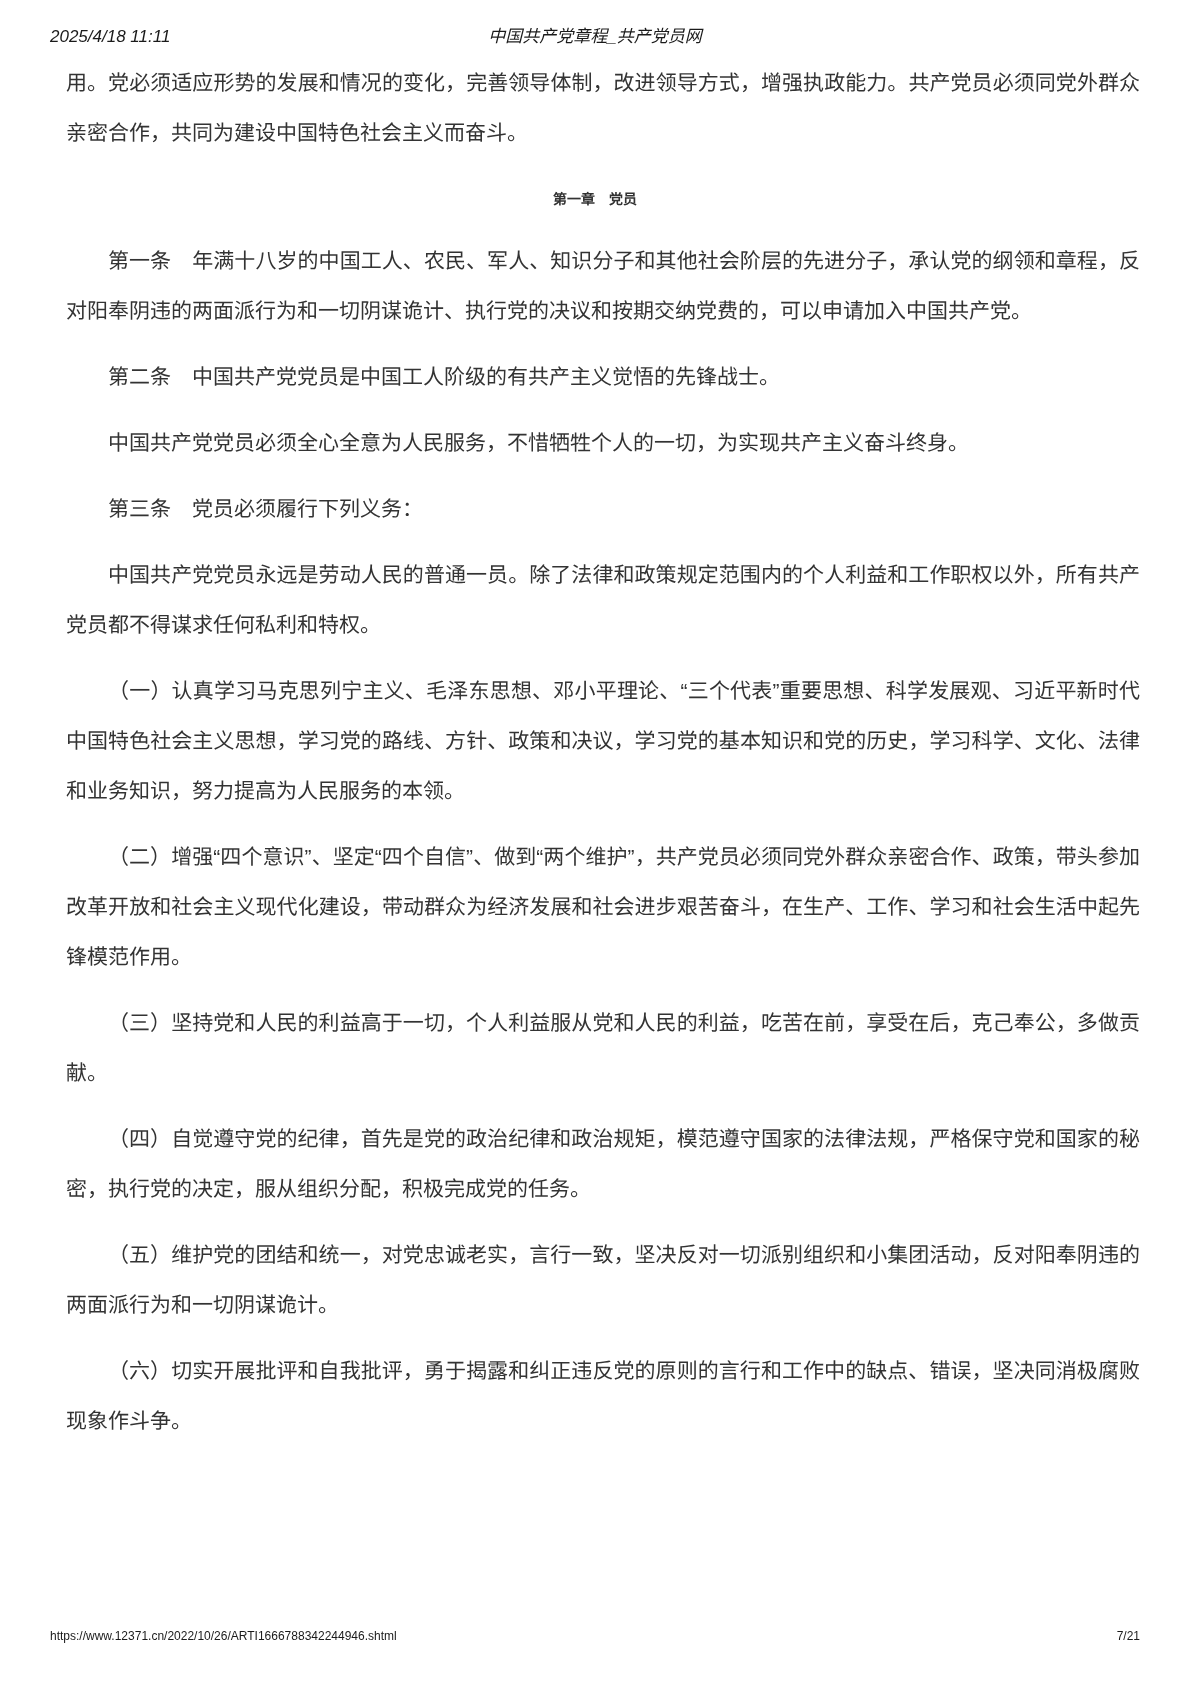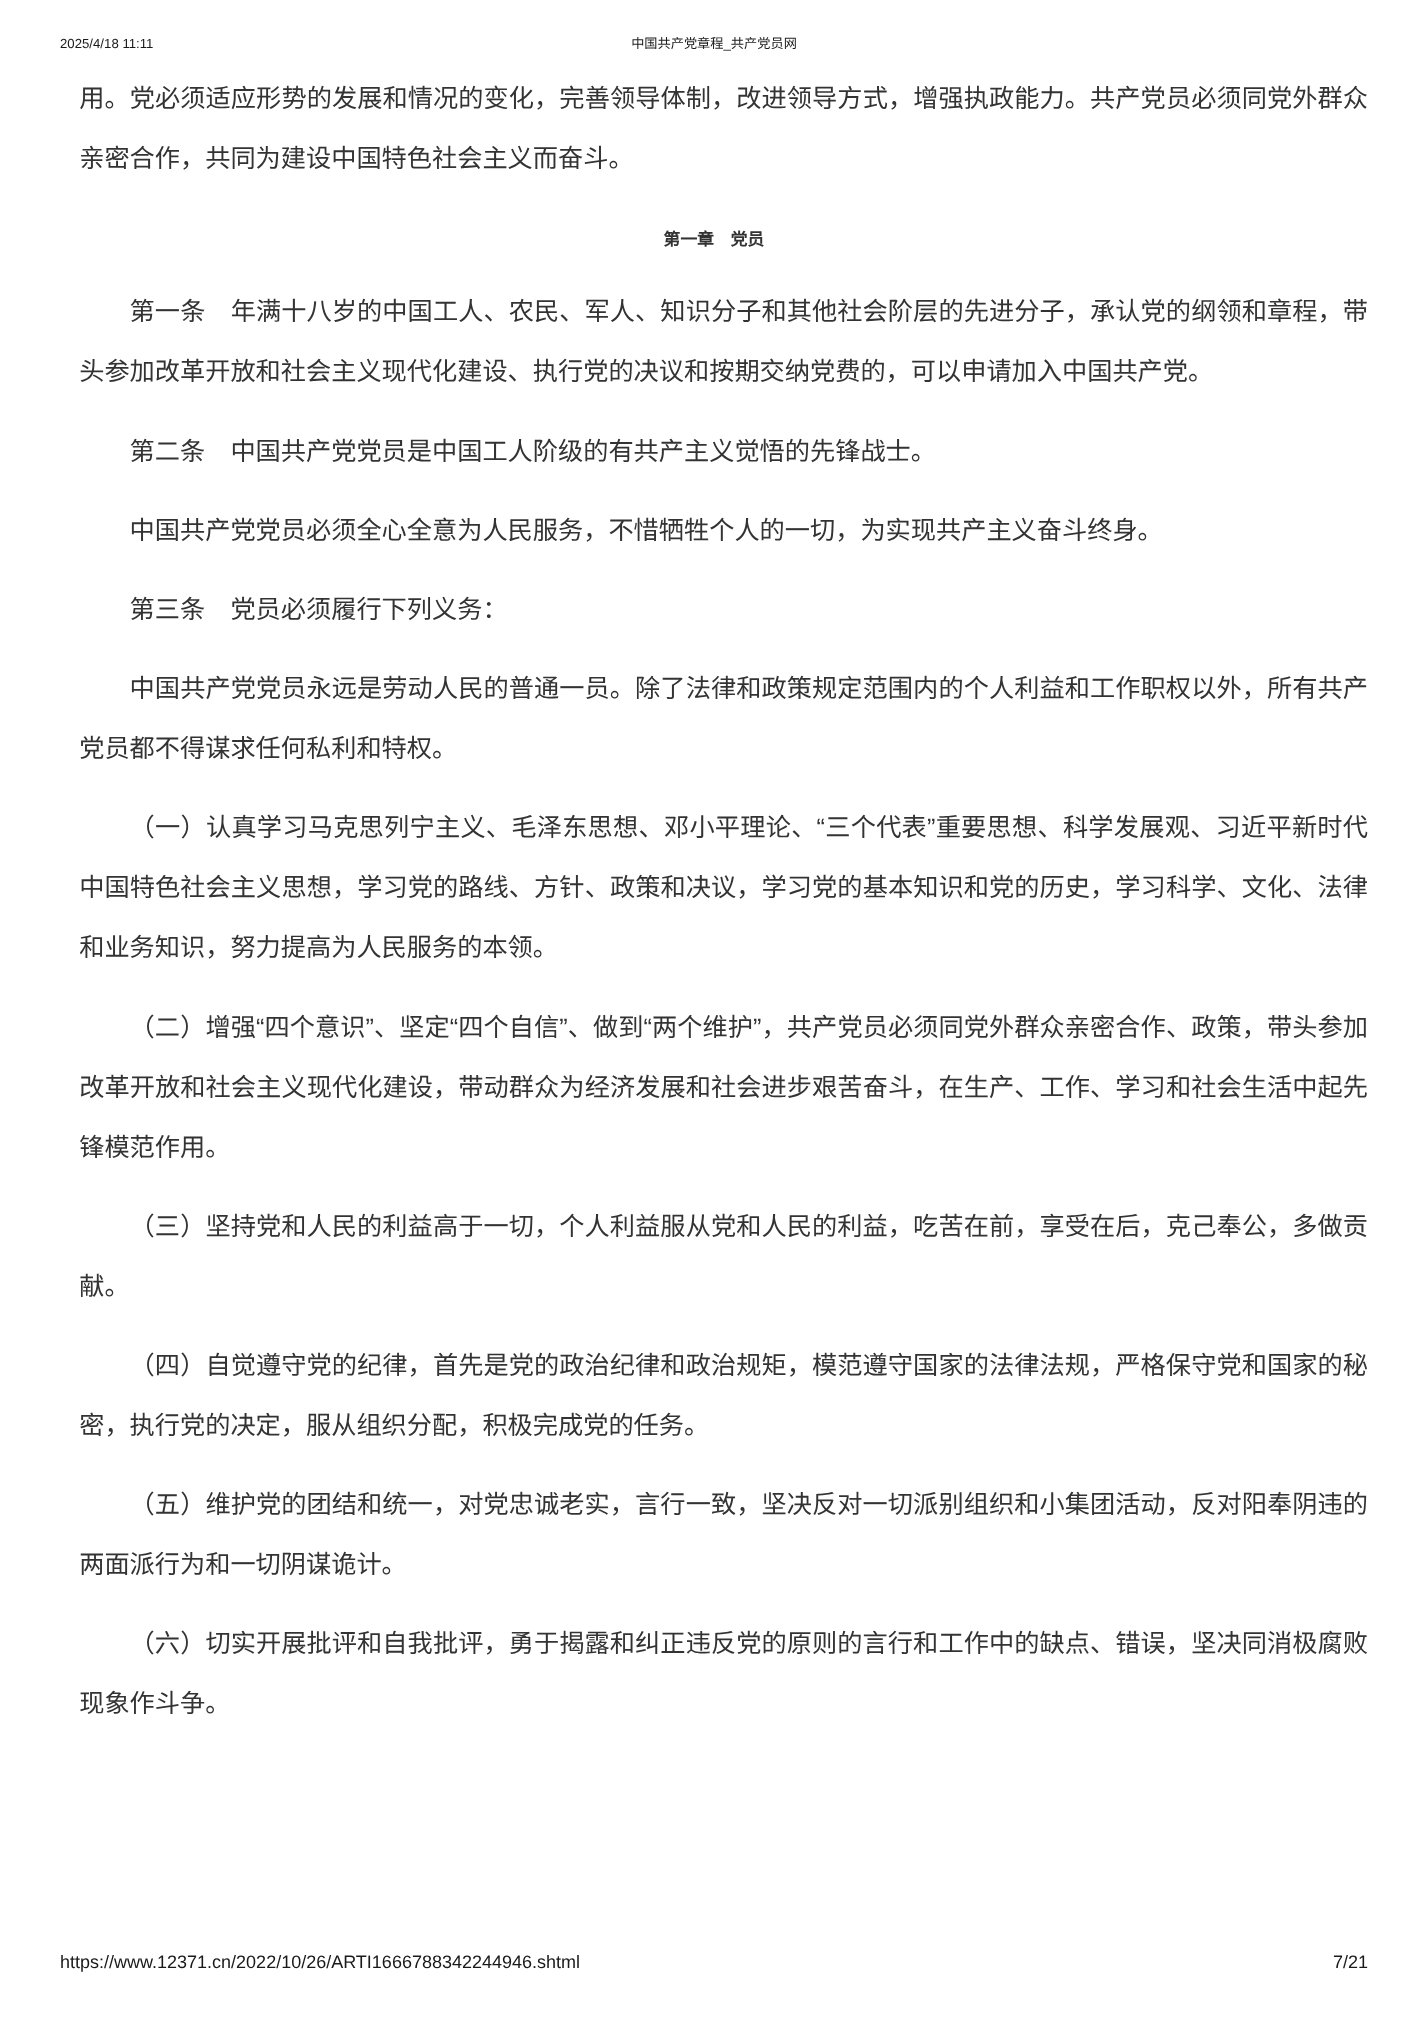--- a/index.html
+++ b/index.html
@@ -15,23 +15,24 @@
     overflow: hidden;
     font-family: "Liberation Sans", "DejaVu Sans", sans-serif;
   }
   
   .print-header {
     position: absolute;
     top: 27px;
     left: 0;
     right: 0;
     height: 20px;
-    font-size: 11px;
+    font-size: 17px;
     line-height: 20px;
     color: #1a1a1a;
+    font-style: italic;
   }
   .print-header .timestamp {
     position: absolute;
     left: 50px;
     top: 0;
     white-space: nowrap;
   }
   .print-header .doc-title {
     position: absolute;
     left: 0;
@@ -66,21 +67,21 @@
     text-align: center;
     color: #333333;
   }
   
   .print-footer {
     position: absolute;
     top: 1626px;
     left: 0;
     right: 0;
     height: 20px;
-    font-size: 15px;
+    font-size: 12px;
     line-height: 20px;
     color: #1a1a1a;
   }
   .print-footer .source-url {
     position: absolute;
     left: 50px;
     top: 0;
     white-space: nowrap;
   }
   .print-footer .page-number {
@@ -96,21 +97,21 @@
 <div class="page">
 
   <div class="print-header">
     <span class="timestamp">2025/4/18 11:11</span>
     <span class="doc-title">中国共产党章程_共产党员网</span>
   </div>
 
   <div class="doc-body">
     <p class="no-indent">用。党必须适应形势的发展和情况的变化，完善领导体制，改进领导方式，增强执政能力。共产党员必须同党外群众亲密合作，共同为建设中国特色社会主义而奋斗。</p>
     <h2 class="chapter">第一章　党员</h2>
-    <p>第一条　年满十八岁的中国工人、农民、军人、知识分子和其他社会阶层的先进分子，承认党的纲领和章程，带头参加改革开放和社会主义现代化建设、执行党的决议和按期交纳党费的，可以申请加入中国共产党。</p>
+    <p>第一条　年满十八岁的中国工人、农民、军人、知识分子和其他社会阶层的先进分子，承认党的纲领和章程，反对阳奉阴违的两面派行为和一切阴谋诡计、执行党的决议和按期交纳党费的，可以申请加入中国共产党。</p>
     <p>第二条　中国共产党党员是中国工人阶级的有共产主义觉悟的先锋战士。</p>
     <p>中国共产党党员必须全心全意为人民服务，不惜牺牲个人的一切，为实现共产主义奋斗终身。</p>
     <p>第三条　党员必须履行下列义务：</p>
     <p>中国共产党党员永远是劳动人民的普通一员。除了法律和政策规定范围内的个人利益和工作职权以外，所有共产党员都不得谋求任何私利和特权。</p>
     <p>（一）认真学习马克思列宁主义、毛泽东思想、邓小平理论、“三个代表”重要思想、科学发展观、习近平新时代中国特色社会主义思想，学习党的路线、方针、政策和决议，学习党的基本知识和党的历史，学习科学、文化、法律和业务知识，努力提高为人民服务的本领。</p>
     <p>（二）增强“四个意识”、坚定“四个自信”、做到“两个维护”，共产党员必须同党外群众亲密合作、政策，带头参加改革开放和社会主义现代化建设，带动群众为经济发展和社会进步艰苦奋斗，在生产、工作、学习和社会生活中起先锋模范作用。</p>
     <p>（三）坚持党和人民的利益高于一切，个人利益服从党和人民的利益，吃苦在前，享受在后，克己奉公，多做贡献。</p>
     <p>（四）自觉遵守党的纪律，首先是党的政治纪律和政治规矩，模范遵守国家的法律法规，严格保守党和国家的秘密，执行党的决定，服从组织分配，积极完成党的任务。</p>
     <p>（五）维护党的团结和统一，对党忠诚老实，言行一致，坚决反对一切派别组织和小集团活动，反对阳奉阴违的两面派行为和一切阴谋诡计。</p>
     <p>（六）切实开展批评和自我批评，勇于揭露和纠正违反党的原则的言行和工作中的缺点、错误，坚决同消极腐败现象作斗争。</p>

